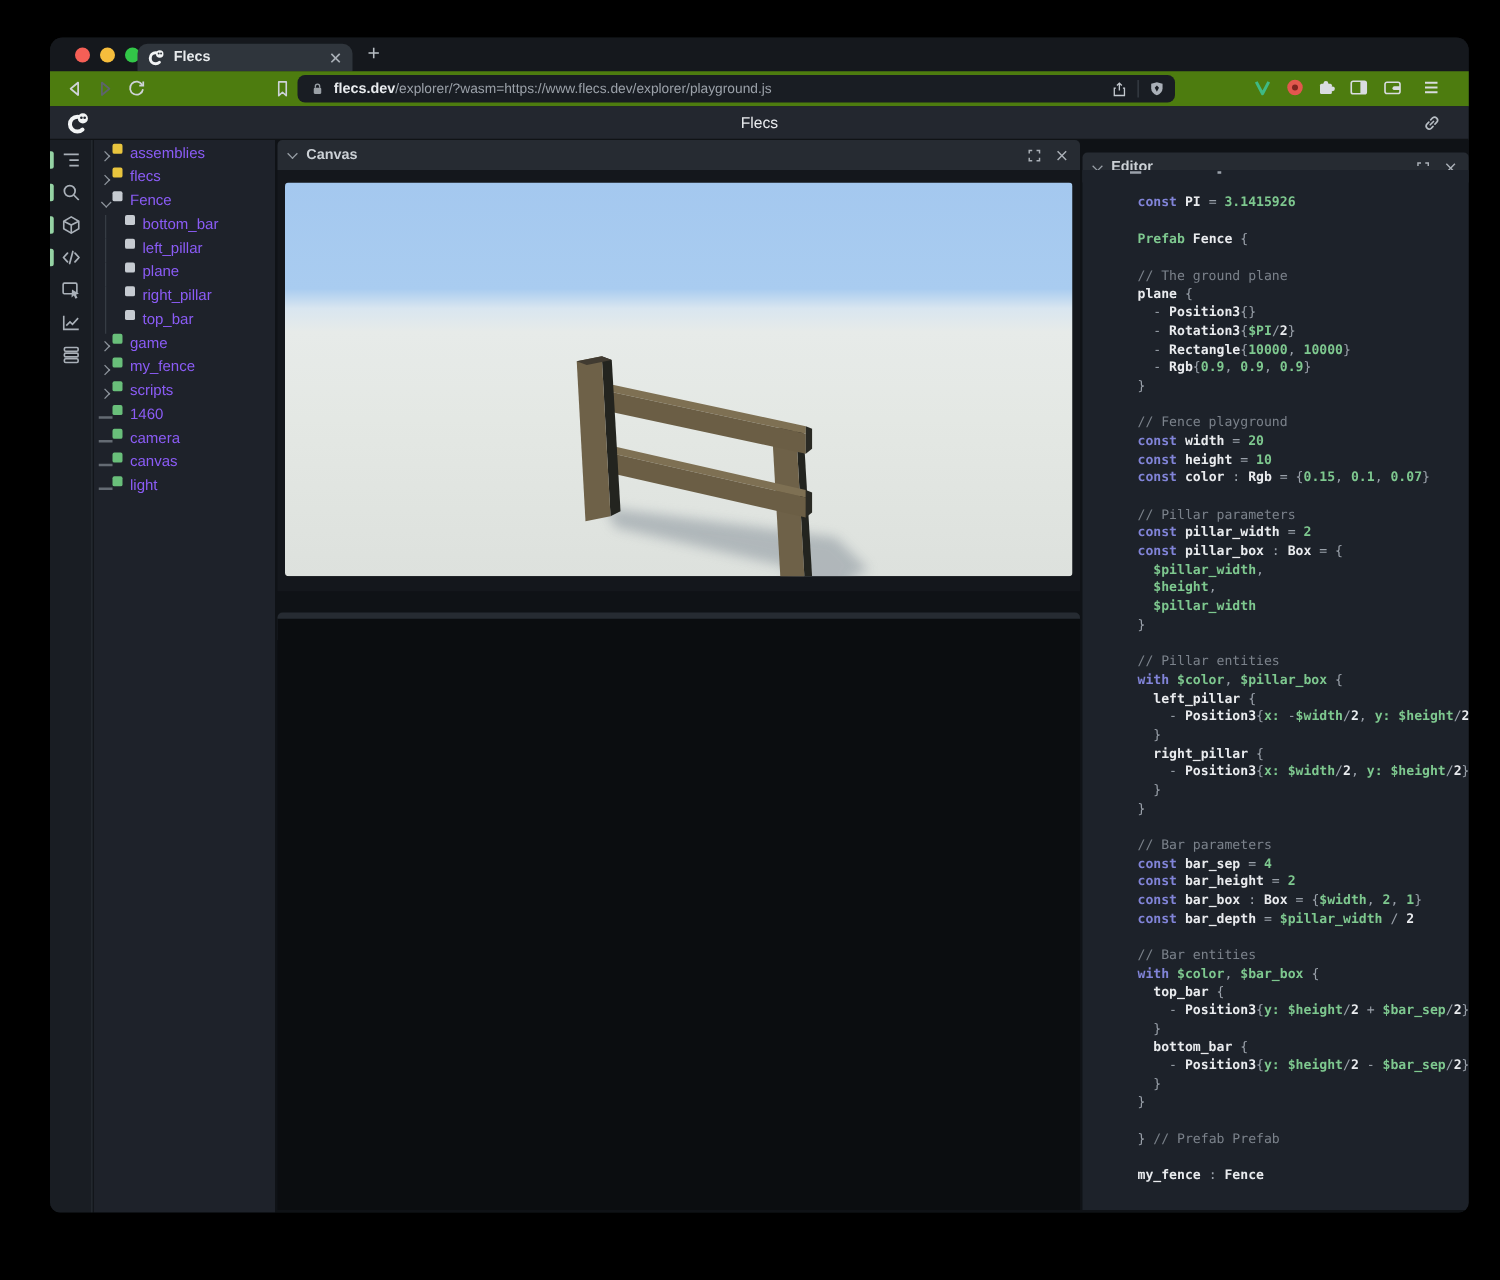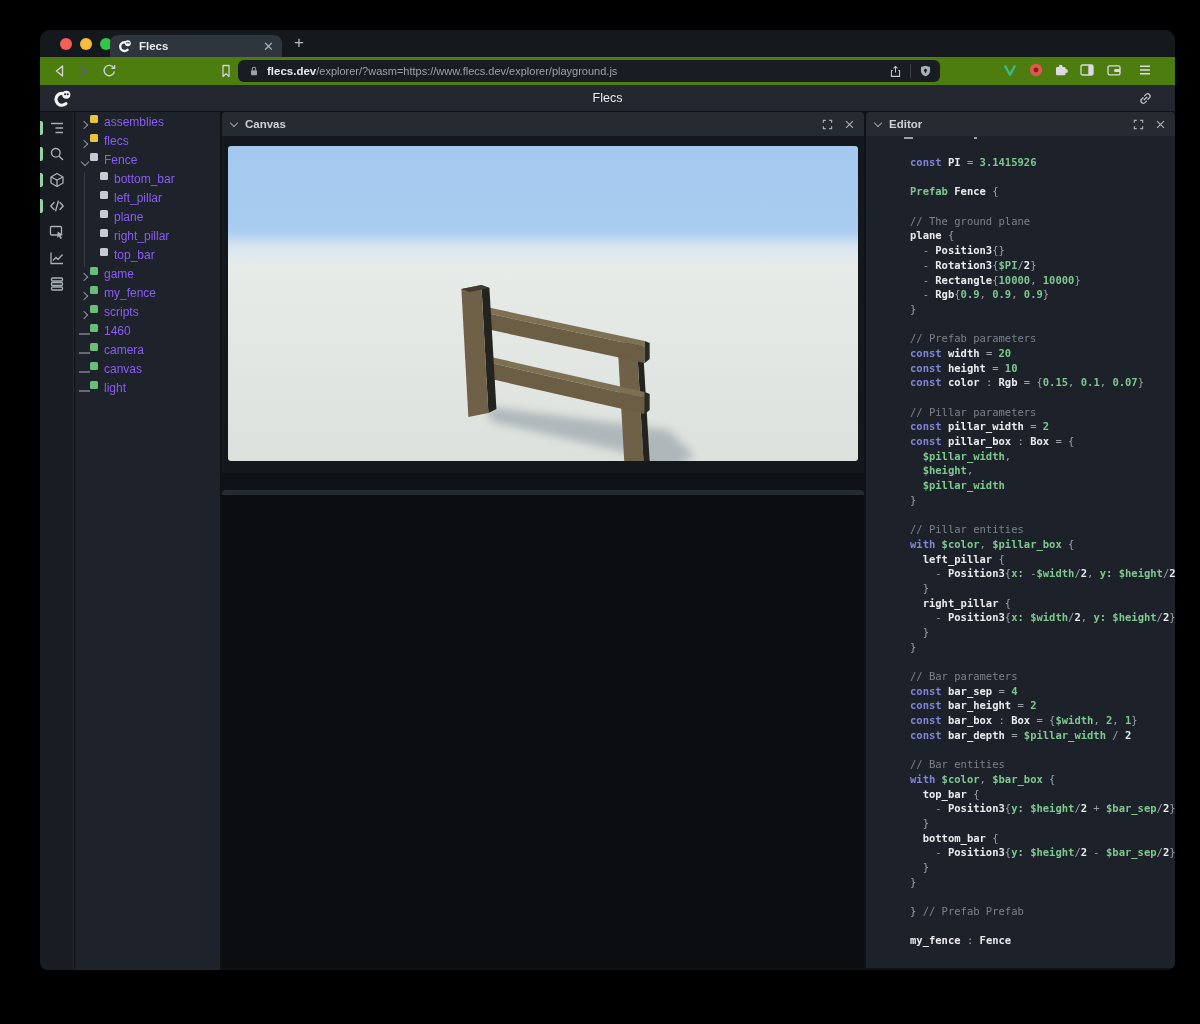--- a/index.html
+++ b/index.html
@@ -440,21 +440,21 @@
         <span class="picon">
           <svg width="11" height="11" viewBox="0 0 16 16" stroke="currentColor" stroke-width="1.7">
               <path d="M3 3l10 10M13 3 3 13"></path>
             </svg>
           </span>
       </div>
       <div class="search-body"></div>
     </div>
 
     <div class="editor-col">
-      <div class="panel-header" style="top:0">
+      <div class="panel-header" style="top:10px">
         <span class="chv down" style="border-color:#9aa1a8"></span>
         <span class="panel-title">Editor</span>
         <span class="panel-sp"></span>
         <span class="picon">
           <svg width="11" height="11" viewBox="0 0 16 16" fill="none" stroke="currentColor" stroke-width="1.7">
               <path d="M2 5.5V2h3.5M10.5 2H14v3.5M14 10.5V14h-3.5M5.5 14H2v-3.5"></path>
             </svg>
           </span>
         <span class="picon">
           <svg width="11" height="11" viewBox="0 0 16 16" stroke="currentColor" stroke-width="1.7">
@@ -473,21 +473,21 @@
             <div class="code-line"><span class="tk-g">Prefab </span><span class="tk-i">Fence </span><span class="tk-p">{</span></div>
             <div class="code-line">&nbsp;</div>
             <div class="code-line"><span class="tk-c">// The ground plane</span></div>
             <div class="code-line"><span class="tk-i">plane </span><span class="tk-p">{</span></div>
             <div class="code-line"><span class="tk-p">  - </span><span class="tk-i">Position3</span><span class="tk-p">{}</span></div>
             <div class="code-line"><span class="tk-p">  - </span><span class="tk-i">Rotation3</span><span class="tk-p">{</span><span class="tk-g">$PI</span><span class="tk-p">/</span><span class="tk-i">2</span><span class="tk-p">}</span></div>
             <div class="code-line"><span class="tk-p">  - </span><span class="tk-i">Rectangle</span><span class="tk-p">{</span><span class="tk-g">10000</span><span class="tk-p">, </span><span class="tk-g">10000</span><span class="tk-p">}</span></div>
             <div class="code-line"><span class="tk-p">  - </span><span class="tk-i">Rgb</span><span class="tk-p">{</span><span class="tk-g">0.9</span><span class="tk-p">, </span><span class="tk-g">0.9</span><span class="tk-p">, </span><span class="tk-g">0.9</span><span class="tk-p">}</span></div>
             <div class="code-line"><span class="tk-p">}</span></div>
             <div class="code-line">&nbsp;</div>
-            <div class="code-line"><span class="tk-c">// Prefab parameters</span></div>
+            <div class="code-line"><span class="tk-c">// Fence playground</span></div>
             <div class="code-line"><span class="tk-k">const </span><span class="tk-i">width </span><span class="tk-p">= </span><span class="tk-g">20</span></div>
             <div class="code-line"><span class="tk-k">const </span><span class="tk-i">height </span><span class="tk-p">= </span><span class="tk-g">10</span></div>
             <div class="code-line"><span class="tk-k">const </span><span class="tk-i">color </span><span class="tk-p">: </span><span class="tk-i">Rgb </span><span class="tk-p">= {</span><span class="tk-g">0.15</span><span class="tk-p">, </span><span class="tk-g">0.1</span><span class="tk-p">, </span><span class="tk-g">0.07</span><span class="tk-p">}</span></div>
             <div class="code-line">&nbsp;</div>
             <div class="code-line"><span class="tk-c">// Pillar parameters</span></div>
             <div class="code-line"><span class="tk-k">const </span><span class="tk-i">pillar_width </span><span class="tk-p">= </span><span class="tk-g">2</span></div>
             <div class="code-line"><span class="tk-k">const </span><span class="tk-i">pillar_box </span><span class="tk-p">: </span><span class="tk-i">Box </span><span class="tk-p">= {</span></div>
             <div class="code-line"><span class="tk-g">  $pillar_width</span><span class="tk-p">,</span></div>
             <div class="code-line"><span class="tk-g">  $height</span><span class="tk-p">,</span></div>
             <div class="code-line"><span class="tk-g">  $pillar_width</span></div>

